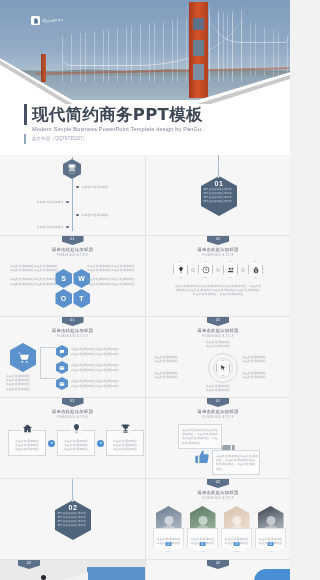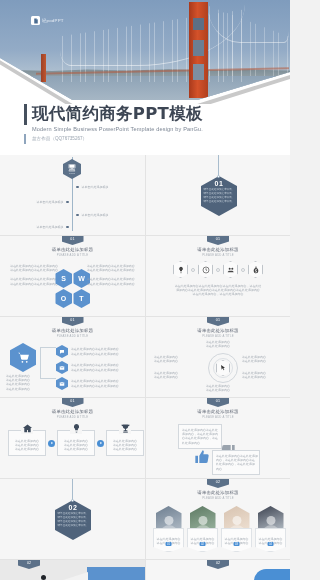--- a/index.html
+++ b/index.html
@@ -59,21 +59,21 @@
     -webkit-clip-path: polygon(0 58%, 25% 100%, 68% 100%, 100% 72%, 100% 76%, 68% 104%, 25% 104%, 0 62%);
     clip-path: polygon(0 58%, 25% 100%, 68% 100%, 100% 72%, 100% 76%, 68% 104%, 25% 104%, 0 62%);
     background:#c9c9c9;
   }
   .logo-badge { position:absolute; left:31px; top:16px; display:flex; align-items:center; gap:2px; }
   .logo-mark { width:9px; height:9px; background:#fff; border-radius:1.5px;
     display:flex; align-items:center; justify-content:center; }
   .logo-mark svg { width:6px; height:6px; }
   .logo-text { font-size:4.4px; color:#e8eef5; letter-spacing:.2px; white-space:nowrap; }
 
-  .cover-title-wrap { position:absolute; left:24px; top:103px; display:flex; align-items:flex-start; }
+  .cover-title-wrap { position:absolute; left:24px; top:103px; display:flex; align-items:center; }
   .title-bar { width:3px; height:21px; background:#46505e; margin-right:5px; margin-top:1px; }
   .cover-title { font-size:16.5px; font-weight:bold; color:#3d4654; letter-spacing:.3px;
     line-height:21px; white-space:nowrap; font-family:"DejaVu Sans", sans-serif; }
   .cover-sub { position:absolute; left:32px; top:126px; font-size:5.6px; color:#7c8694;
     letter-spacing:.15px; white-space:nowrap; }
   .cover-sub2-bar { position:absolute; left:24px; top:134px; width:2px; height:10px; background:#8fa5bd; }
   .cover-sub2 { position:absolute; left:32px; top:136px; font-size:4.6px; color:#9aa4b0; white-space:nowrap; }
 
   
   .grid { position:relative; width:290px; background:#fbfbfb; }

